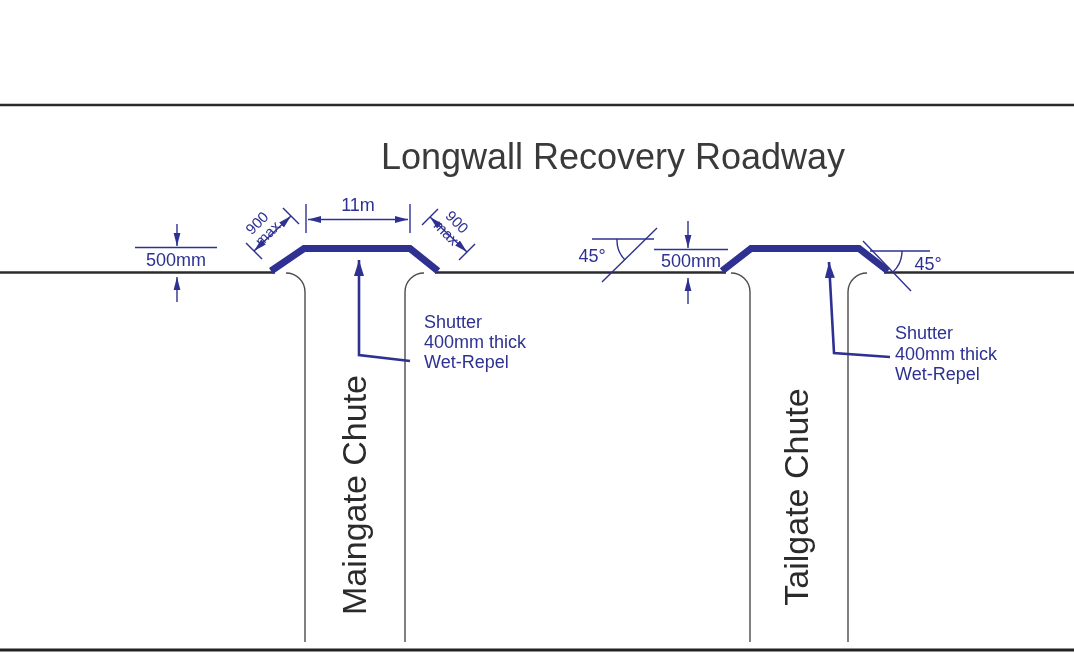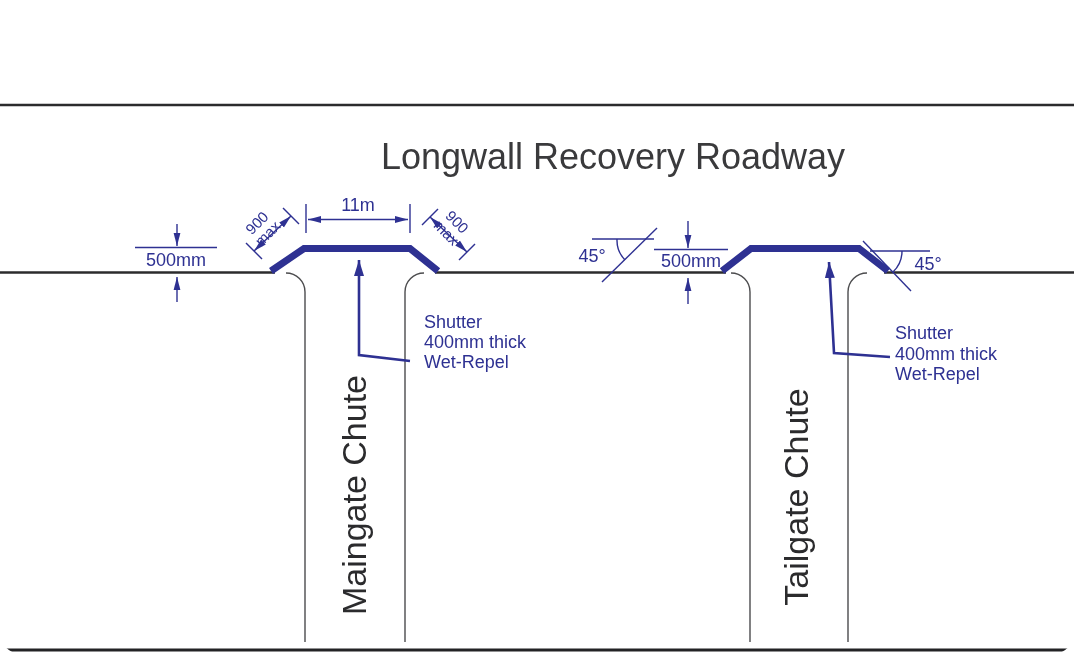--- a/index.html
+++ b/index.html
@@ -3,21 +3,20 @@
 <meta charset="utf-8">
 <style>
   html, body { margin: 0; padding: 0; background: #ffffff; }
   .stage {
     position: relative;
     width: 1074px;
     height: 654px;
     background: #ffffff;
     font-family: "Liberation Sans", sans-serif;
     overflow: hidden;
-    border-radius: 21px;
   }
   svg { display: block; }
   .outline   { stroke: #2b2b2d; stroke-width: 2.5; fill: none; }
   .outline-b { stroke: #232325; stroke-width: 3;   fill: none; }
   .wall      { stroke: #4c4c4e; stroke-width: 1.4; fill: none; }
   .shutter   { stroke: #2e3192; stroke-width: 7;   fill: none; stroke-linejoin: miter; }
   .dim       { stroke: #2e3192; stroke-width: 1.4; fill: none; }
   .leader    { stroke: #2e3192; stroke-width: 2.6; fill: none; stroke-linejoin: miter; }
   .blue-text  { fill: #2e3192; font-size: 18px; }
   .blue-small { fill: #2e3192; font-size: 15px; }

